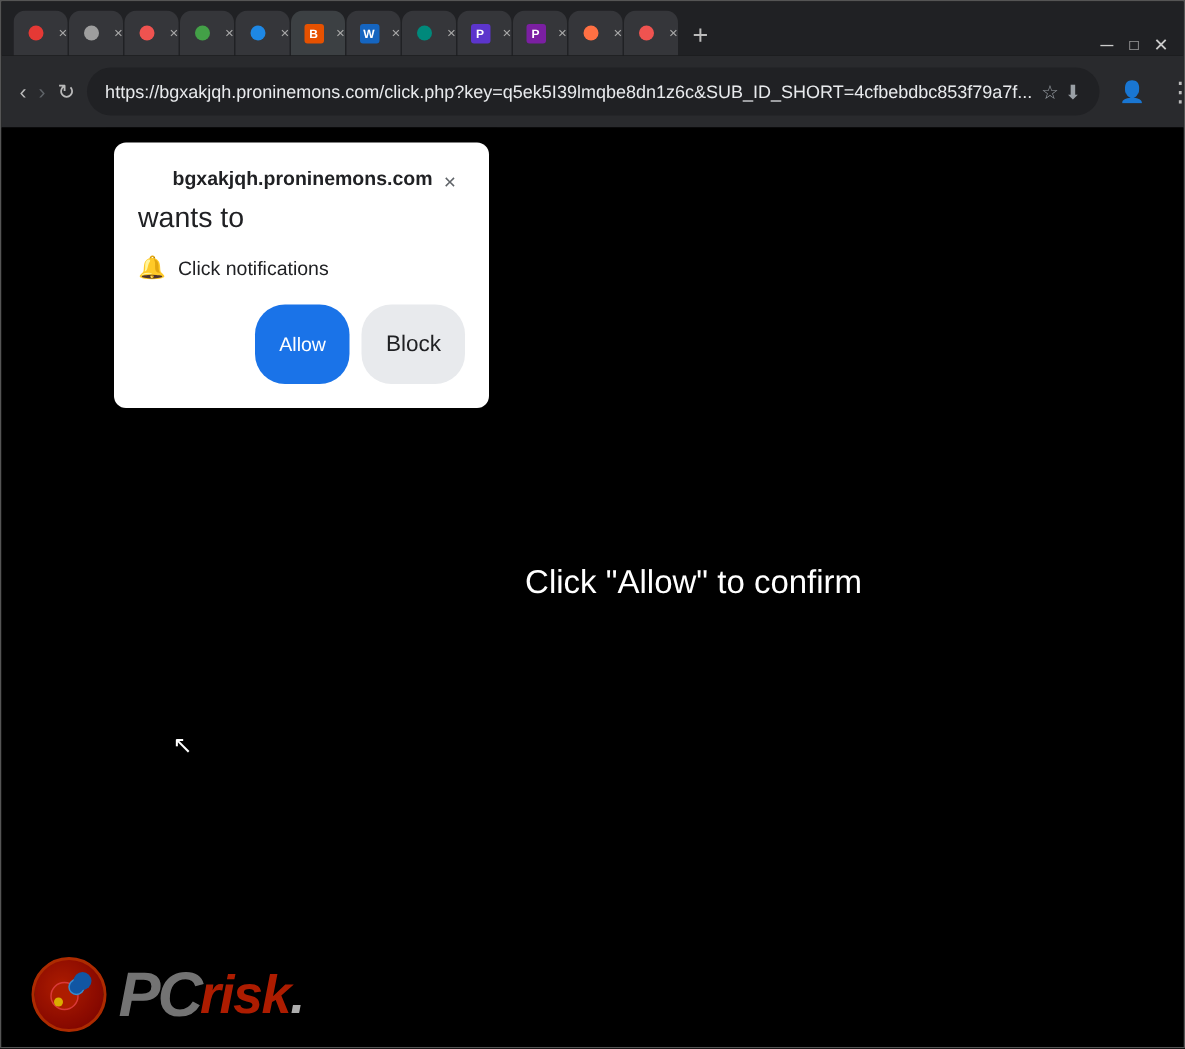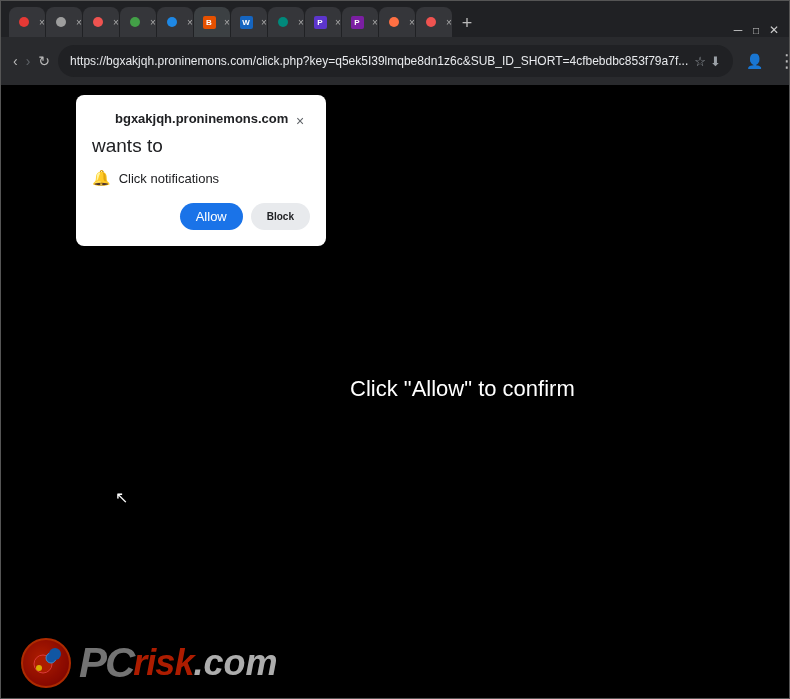--- a/index.html
+++ b/index.html
@@ -251,28 +251,28 @@
       border-radius: 20px;
       border: none;
       background: #1a73e8;
       color: white;
       font-size: 13px;
       cursor: pointer;
       font-weight: 500;
     }
 
     .btn-block {
-      padding: 6px 16px;
+      padding: 18px 16px;
       border-radius: 20px;
       border: none;
       background: #e8eaed;
       color: #202124;
-      font-size: 10px;
-      cursor: pointer;
-      font-weight: 700;
+      font-size: 15px;
+      cursor: pointer;
+      font-weight: 400;
     }
 
     
     .page-text {
       position: absolute;
       top: 50%;
       left: 50%;
       transform: translate(-20%, -60%);
       color: white;
       font-size: 22px;
@@ -535,18 +535,17 @@
         <svg width="30" height="30" viewBox="0 0 30 30">
           <circle cx="12" cy="16" r="9" fill="#cc2200" stroke="#ff4444" stroke-width="1"></circle>
           <circle cx="20" cy="10" r="5" fill="#1565c0" stroke="#42a5f5" stroke-width="1"></circle>
           <circle cx="8" cy="20" r="3" fill="#ffcc00"></circle>
         </svg>
       </div>
       <div class="pcrisk-text-container">
         <span class="pcrisk-pc">PC</span>
         <span class="pcrisk-risk">risk</span>
         <span class="pcrisk-dot">.</span>
-        <span class="pcrisk-com">com</span>
       </div>
     </div>
 
   </div>
 </div>
 
 </body></html>

